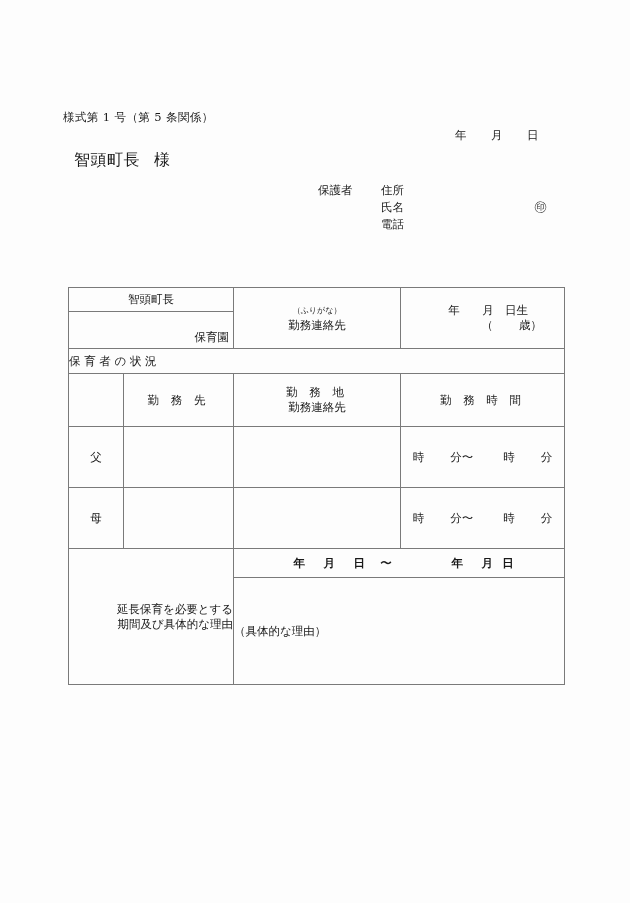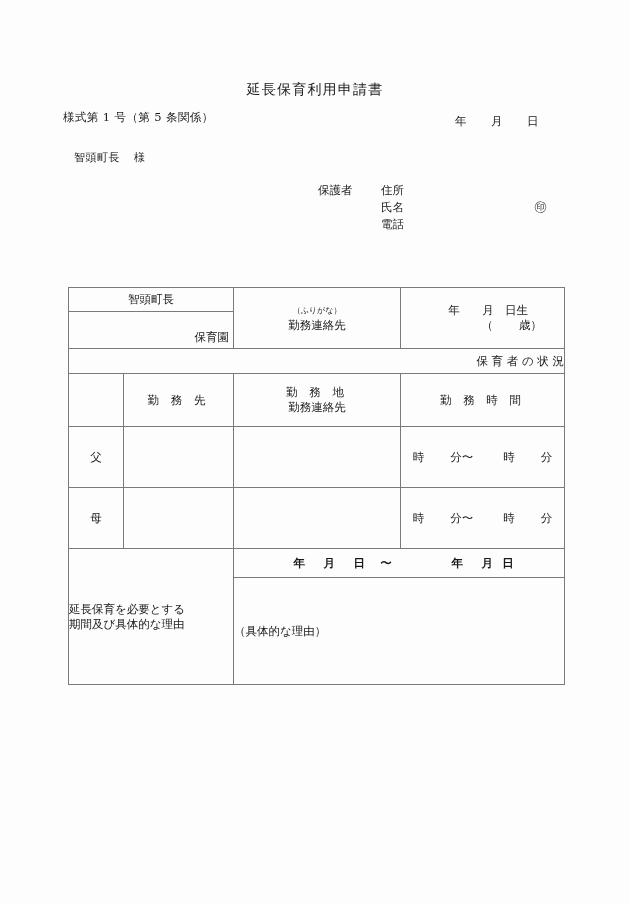--- a/index.html
+++ b/index.html
@@ -37,32 +37,32 @@
     left: 0;
     top: 81px;
     width: 630px;
     text-align: center;
     font-size: 14px;
     letter-spacing: 1.2px;
   }
   .date-line {
     position: absolute;
     left: 455px;
-    top: 114px;
+    top: 128px;
     font-size: 11.5px;
     white-space: nowrap;
   }
   .date-line span.g { display: inline-block; width: 36px; }
   .date-line span.g.last { width: auto; }
 
   .addressee {
     position: absolute;
     left: 74px;
     top: 150px;
-    font-size: 11px;
+    font-size: 16px;
     letter-spacing: 0.5px;
     white-space: nowrap;
   }
   .addressee .sama { margin-left: 14px; }
 
   
   .guardian {
     position: absolute;
     left: 318px;
     top: 182px;
@@ -147,37 +147,37 @@
   .birth-row1 { text-align: center; }
   .birth-row1 span.g { display: inline-block; width: 34px; }
   .birth-row1 span.g.last { width: auto; }
   .birth-row2 { text-align: right; padding-right: 22px; }
   .birth-row2 .age-gap { display: inline-block; width: 26px; }
 
   
   .section-head {
     height: 24px;
     line-height: 24px;
-    text-align: right;
+    text-align: left;
   }
 
   
   .colhead { height: 52px; text-align: center; line-height: 15px; }
 
   
   .parent-row td { height: 60px; }
   .parent-label { text-align: center; }
   .time-cell { text-align: center; }
   .time-cell .g1 { display: inline-block; width: 26px; }
   .time-cell .g2 { display: inline-block; width: 30px; }
   .time-cell .g3 { display: inline-block; width: 26px; }
 
   
   .reason-label {
-    text-align: left;
+    text-align: right;
     line-height: 15px;
     vertical-align: middle;
     margin-top: 48px;
   }
   .period-cell { height: 28px; text-align: center; font-weight: bold; }
   .period-cell span.g { display: inline-block; width: 30px; }
   .period-cell span.tilde { display: inline-block; width: 62px; text-align: left; padding-left: 6px; }
   .period-cell span.g2 { display: inline-block; width: 30px; }
   .detail-cell {
     height: 106px;
@@ -186,21 +186,20 @@
     text-align: left;
   }
 </style>
 </head>
 <body>
 
 <div class="page">
 
   <div class="form-no">様式第 1 号（第 5 条関係）</div>
 
-  <div class="doc-title">延長保育利用申請書</div>
 
   <div class="date-line">
     <span class="g">年</span><span class="g">月</span><span class="g last">日</span>
   </div>
 
   <div class="addressee">
     <span>智頭町長</span><span class="sama">様</span>
   </div>
 
   <div class="guardian">

